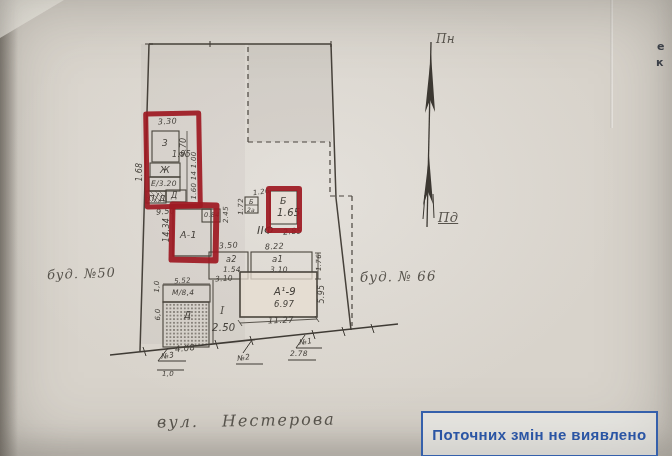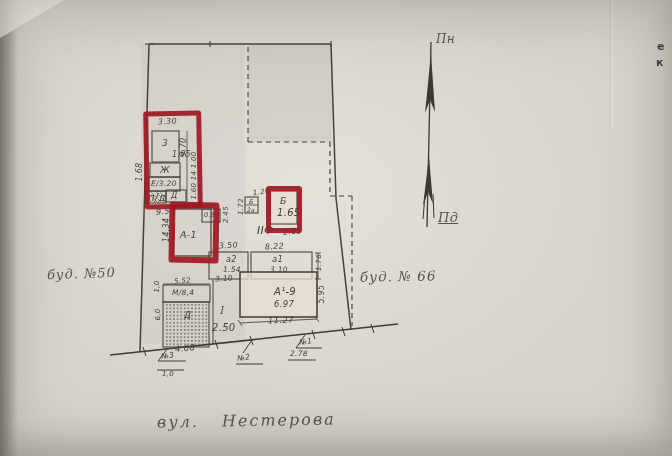--- a/index.html
+++ b/index.html
@@ -176,14 +176,17 @@
   <div class="lbl hand" style="left:436px;top:33px;font-size:12px;">Пн</div>
   <div class="lbl hand" style="left:438px;top:211px;font-size:13px;text-decoration:underline;">Пд</div>
 
   <div class="edgeletter" style="left:657px;top:40px;">е</div>
   <div class="edgeletter" style="left:656px;top:56px;">к</div>
 
   <div class="redbox" style="left:144px;top:111px;width:48px;height:88px;transform:rotate(-1deg);"></div>
   <div class="redbox" style="left:169px;top:202px;width:38px;height:49px;border-width:6px;transform:rotate(1deg);"></div>
   <div class="redbox" style="left:266px;top:186px;width:26px;height:37px;"></div>
 
+  <div id="stamp">
+    <span>Поточних змін не виявлено</span>
+  </div>
 
 </div>
 
 </body></html>

